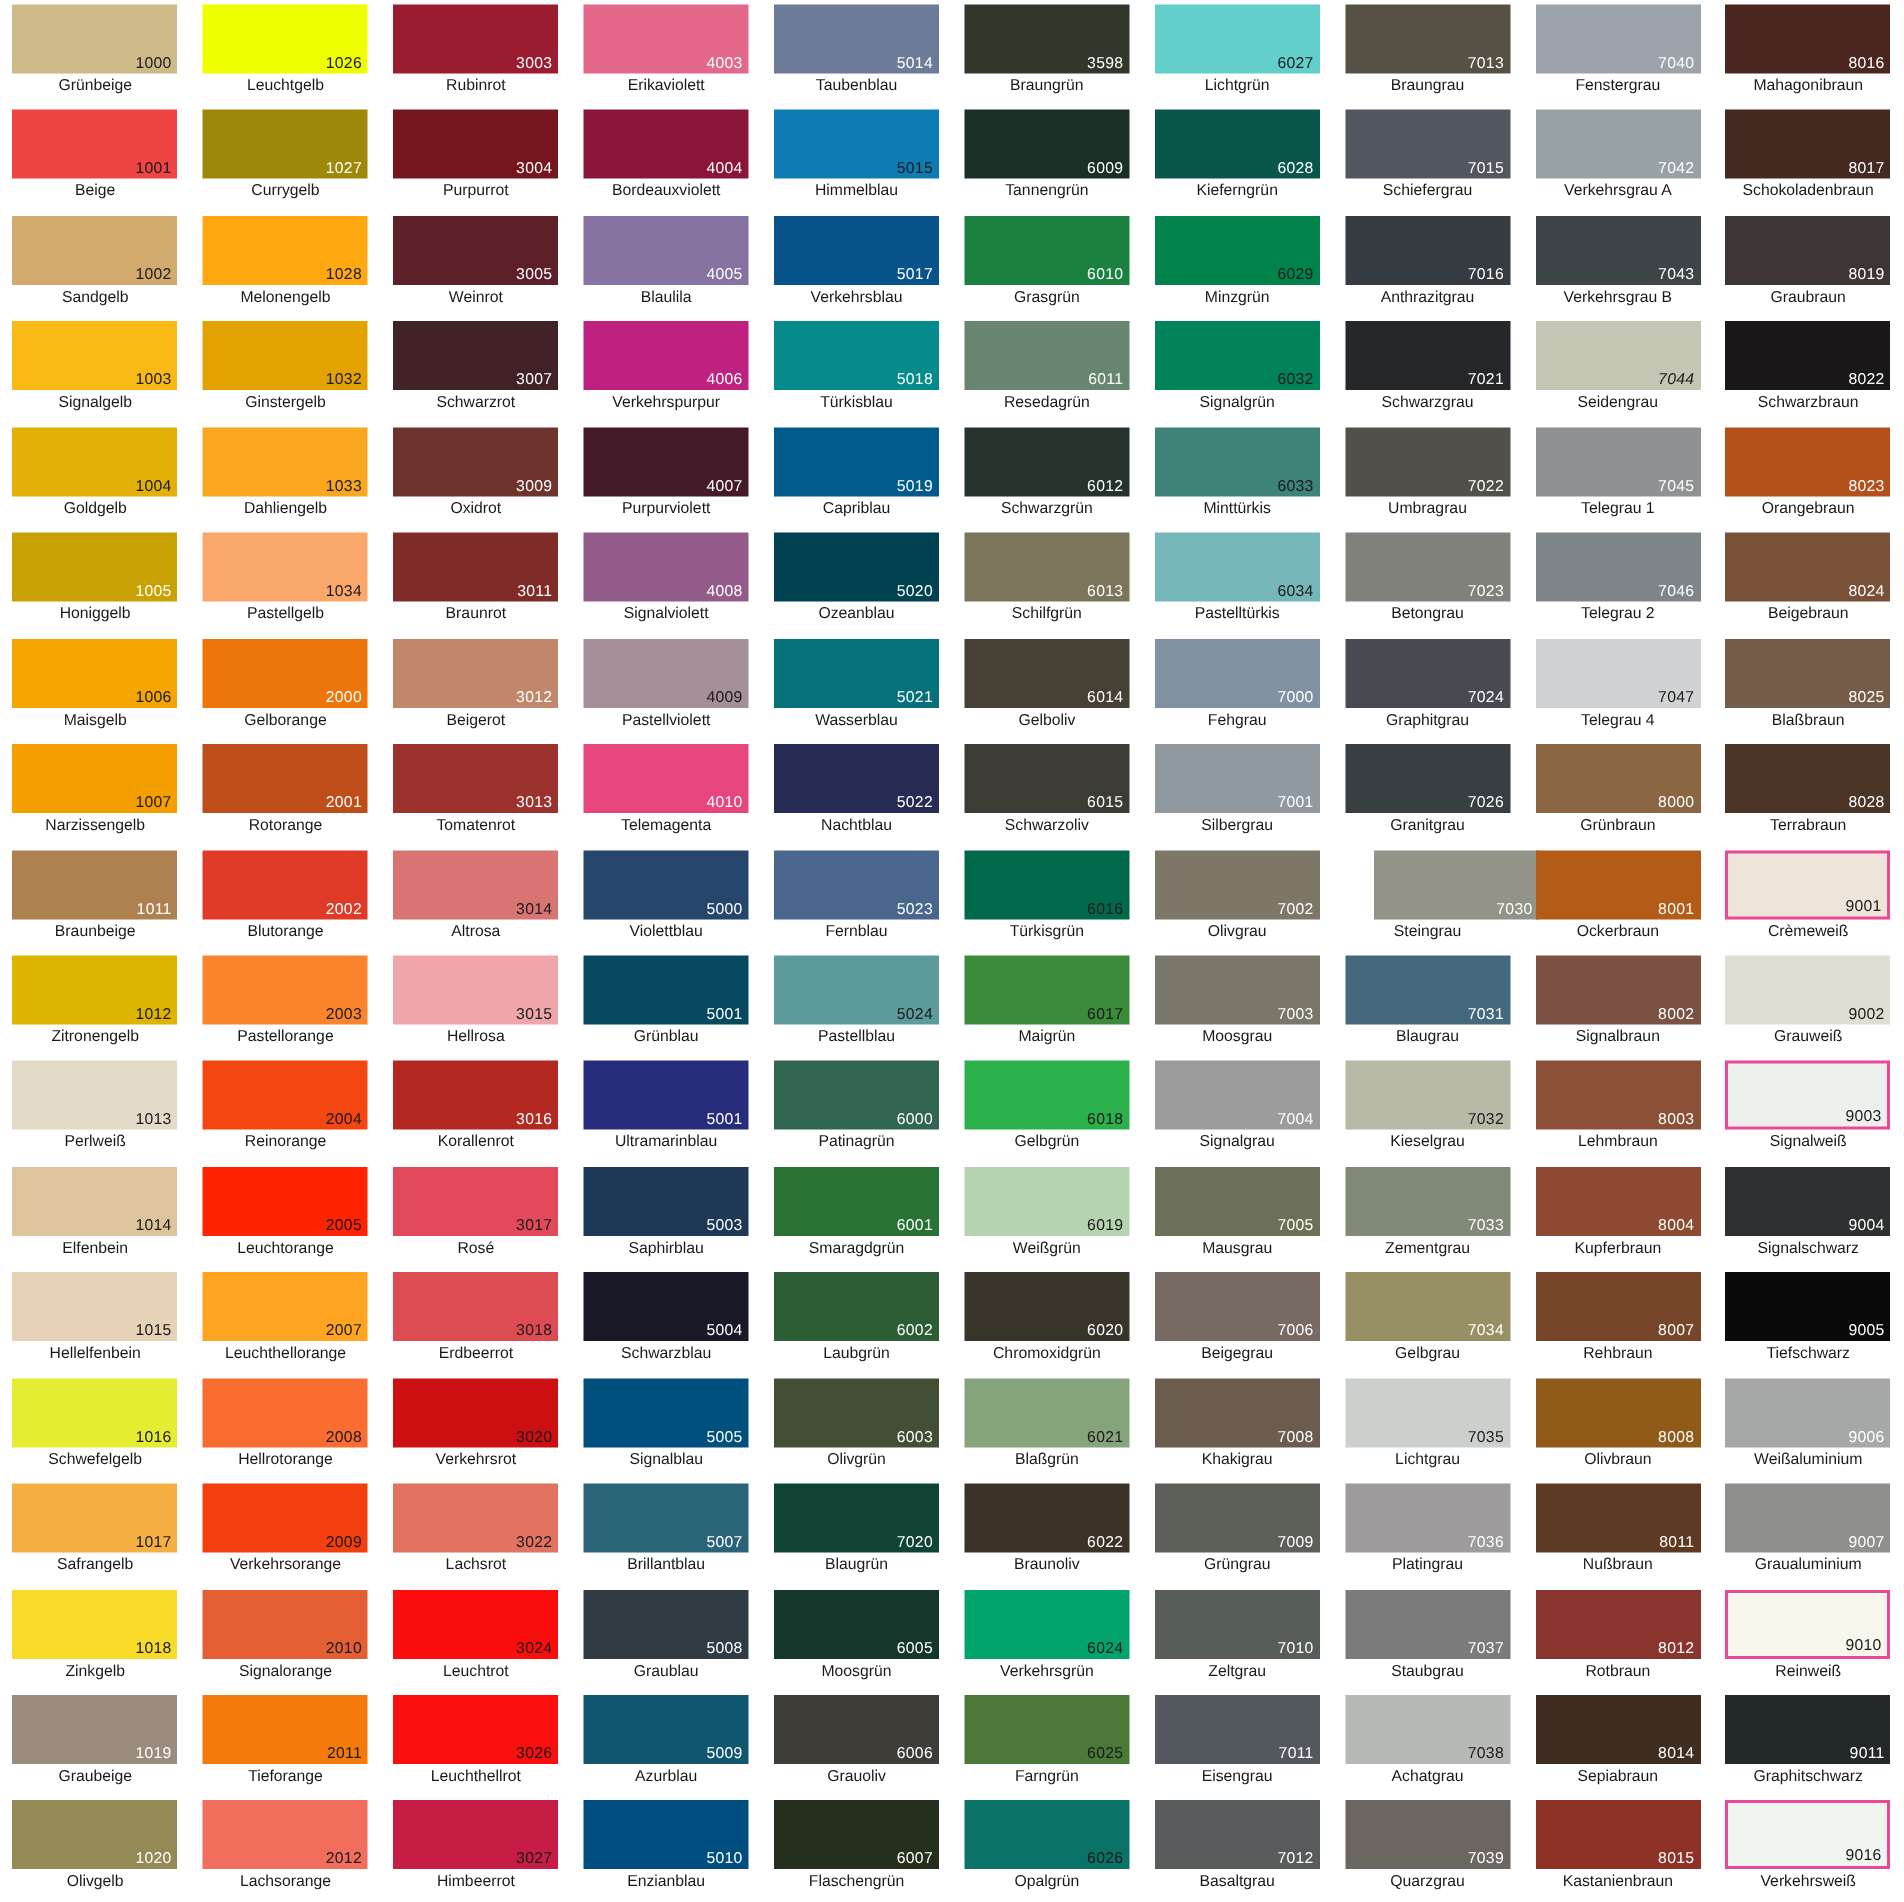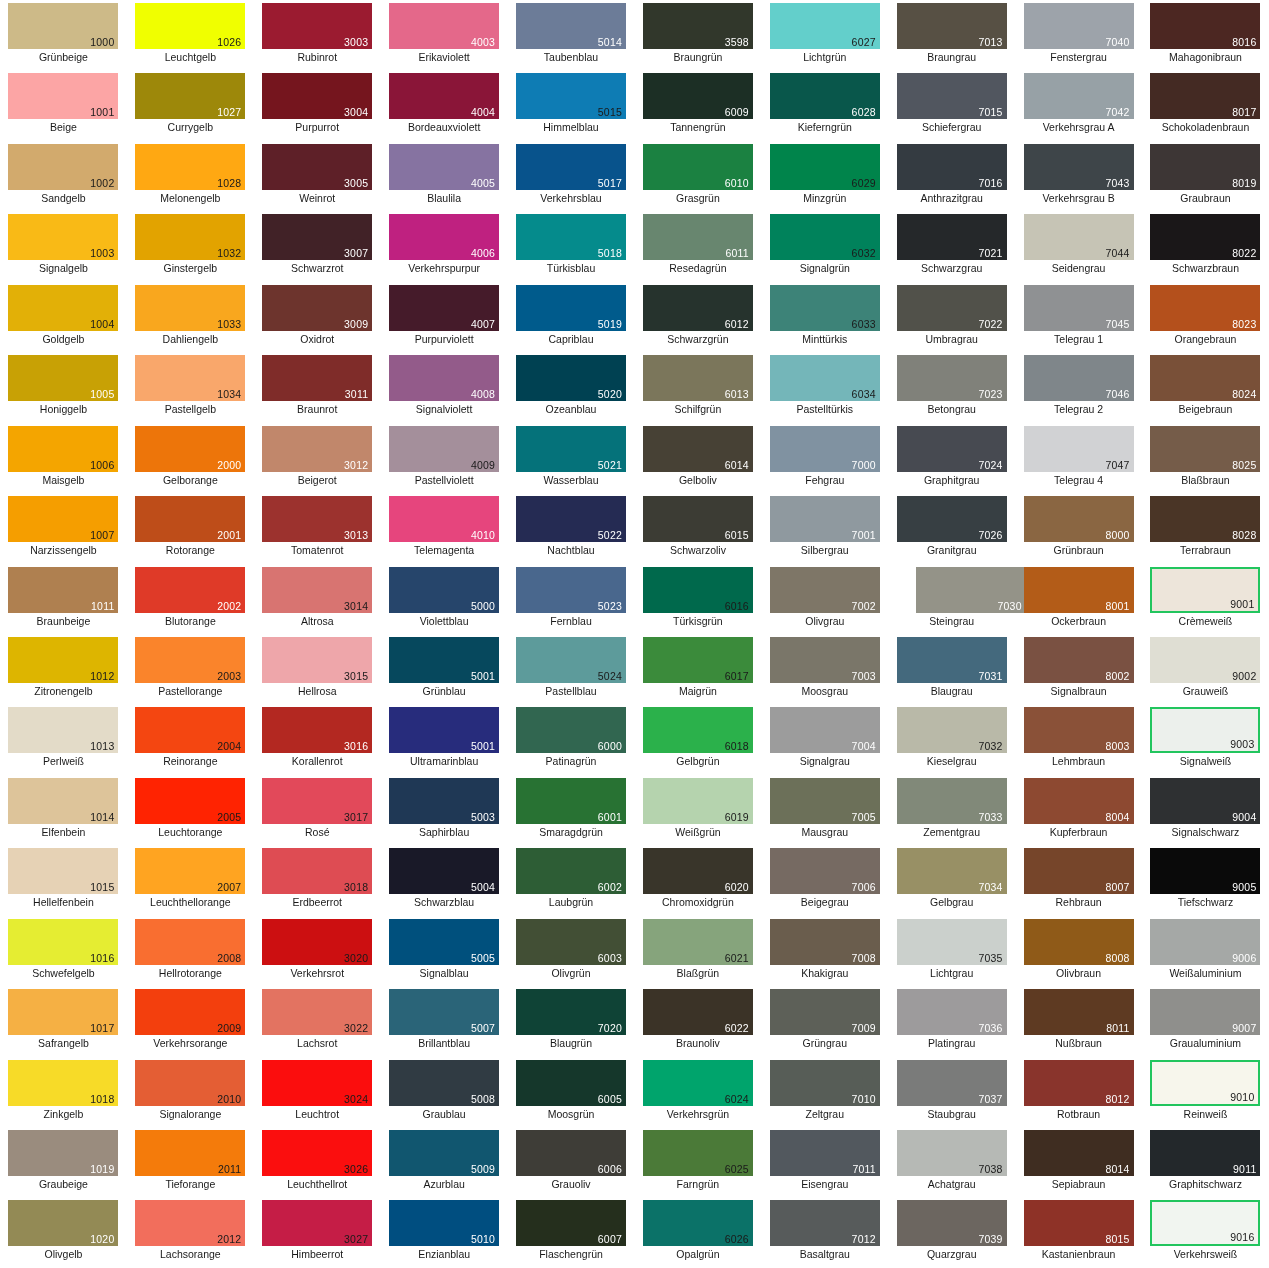--- a/index.html
+++ b/index.html
@@ -29,21 +29,21 @@
     flex-direction: column;
     align-items: center;
   }
   .swatch {
     width: 110px;
     height: 46px;
     position: relative;
     margin-top: 3px;
   }
   .swatch.bordered {
-    border: 2px solid #22c55e;
+    border: 2px solid #ec4899;
   }
   .code {
     position: absolute;
     right: 4px;
     bottom: 1px;
     font-size: 10.5px;
     line-height: 12px;
     letter-spacing: 0.2px;
   }
   .code.light { color: #ffffff; }
@@ -118,21 +118,21 @@
         </div>
         <div class="name">Fenstergrau</div>
       </div>
       <div class="cell">
         <div class="swatch" style="background: rgb(76, 39, 34);">
           <span class="code light">8016</span>
         </div>
         <div class="name">Mahagonibraun</div>
       </div>
       <div class="cell">
-        <div class="swatch" style="background: #fca5a5;">
+        <div class="swatch" style="background: #ef4444;">
           <span class="code dark">1001</span>
         </div>
         <div class="name">Beige</div>
       </div>
       <div class="cell">
         <div class="swatch" style="background: rgb(157, 136, 10);">
           <span class="code light">1027</span>
         </div>
         <div class="name">Currygelb</div>
       </div>
@@ -286,21 +286,21 @@
         </div>
         <div class="name">Signalgrün</div>
       </div>
       <div class="cell">
         <div class="swatch" style="background: rgb(37, 40, 42);">
           <span class="code light">7021</span>
         </div>
         <div class="name">Schwarzgrau</div>
       </div>
       <div class="cell">
-        <div class="swatch" style="background: rgb(198, 196, 181);">
+        <div class="swatch" style="background: rgb(198, 196, 181); font-style: italic;">
           <span class="code dark">7044</span>
         </div>
         <div class="name">Seidengrau</div>
       </div>
       <div class="cell">
         <div class="swatch" style="background: rgb(26, 23, 24);">
           <span class="code light">8022</span>
         </div>
         <div class="name">Schwarzbraun</div>
       </div>

